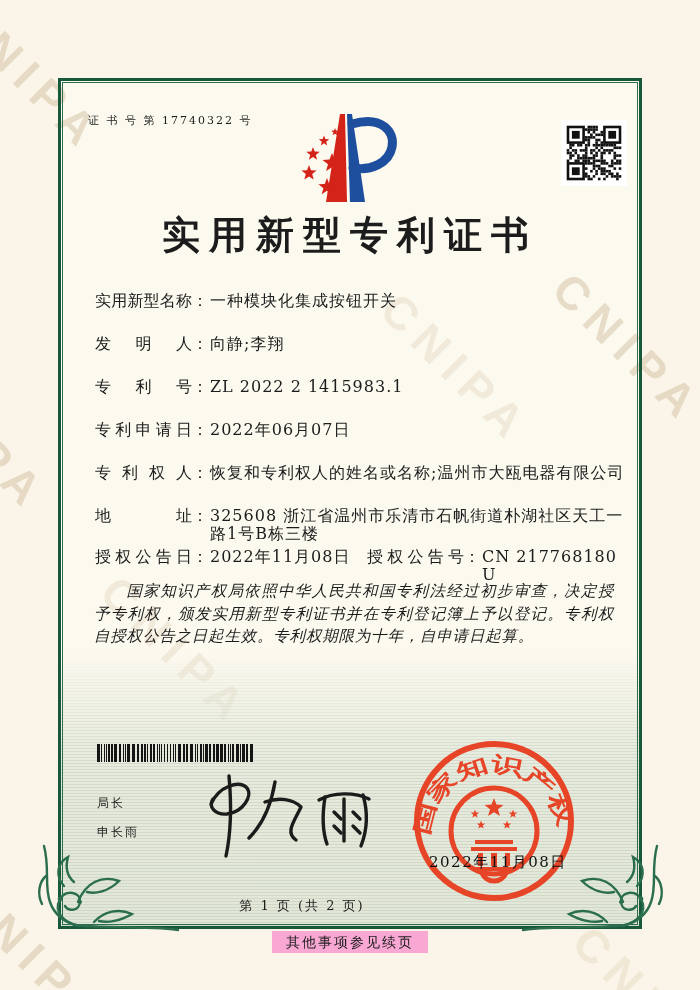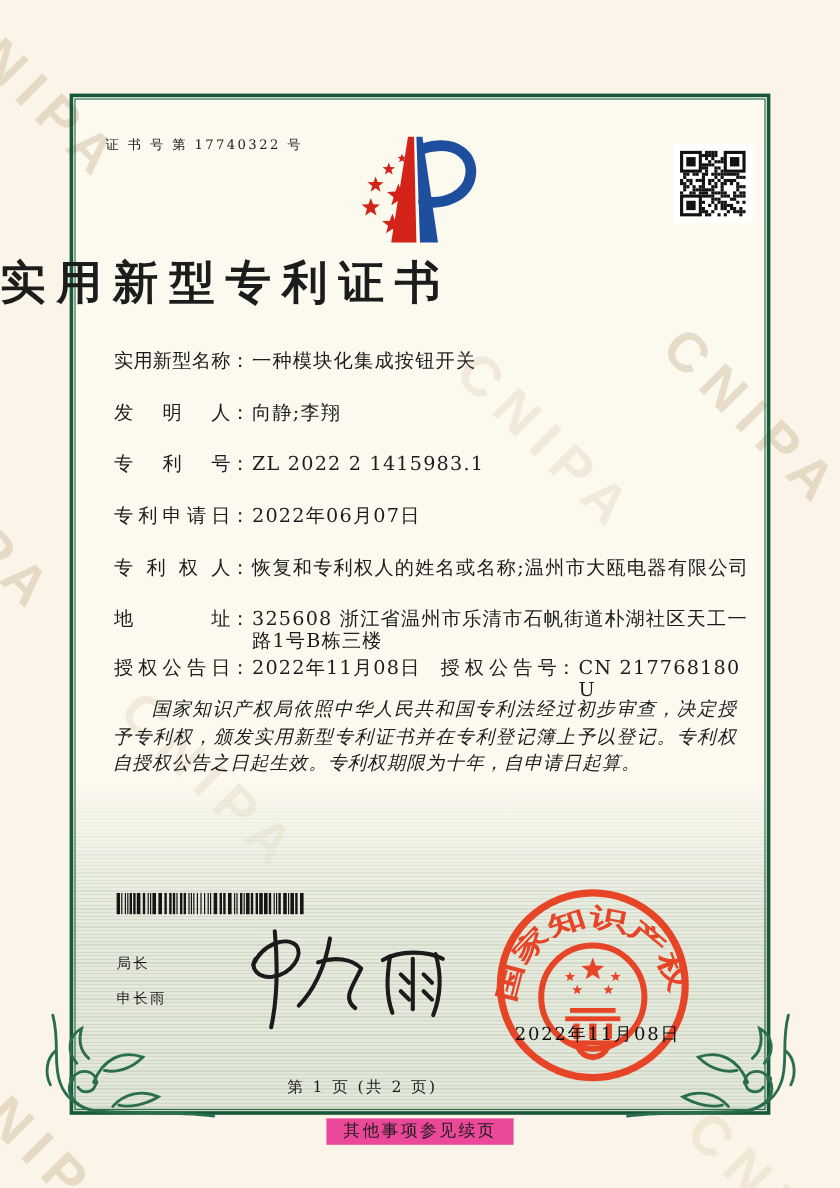--- a/index.html
+++ b/index.html
@@ -20,21 +20,21 @@
         -webkit-mask-image:linear-gradient(180deg,transparent,#000 115px);
         mask-image:linear-gradient(180deg,transparent,#000 115px);}
   .frame{position:absolute;left:58px;top:78px;width:584px;height:851px;box-sizing:border-box;
          border:3px solid #17573a;z-index:4;pointer-events:none;}
   .frame::after{content:"";position:absolute;inset:1px;border:1px solid #2d6e4d;}
   
   .cert-no{position:absolute;left:88px;top:113px;font-size:11px;letter-spacing:2px;z-index:5;}
   .logo{position:absolute;left:290px;top:110px;z-index:5;}
   .qr-wrap{position:absolute;left:561px;top:120px;width:66px;height:66px;background:#ffffff;z-index:5;
            display:flex;align-items:center;justify-content:center;}
-  .title{position:absolute;left:0;top:210px;width:700px;font-size:38px;font-weight:bold;
+  .title{position:absolute;left:0;top:210px;width:700px;text-align:center;font-size:38px;font-weight:bold;
          letter-spacing:9px;z-index:5;}
   
   .fields{position:absolute;left:95px;top:292px;width:535px;z-index:5;font-size:16px;}
   .row{display:flex;margin-bottom:25px;line-height:18px;}
   .row.tight{margin-bottom:5px;}
   .lbl{width:97px;display:inline-flex;justify-content:space-between;flex-shrink:0;}
   .colon{flex-shrink:0;width:18px;}
   .val{flex:1;letter-spacing:1px;}
   .row-last{position:relative;}
   .row-last > .val{flex:none;width:150px;}
@@ -45,21 +45,21 @@
   .paras p{margin:0;text-indent:2.1em;}
   
   .barcode{position:absolute;left:97px;top:744px;z-index:5;}
   .signer{position:absolute;left:97px;top:789px;z-index:5;font-size:12px;line-height:29px;letter-spacing:2px;}
   .signer div{white-space:nowrap;}
   .sig{position:absolute;left:193px;top:768px;z-index:6;}
   .seal{position:absolute;left:405px;top:732px;z-index:6;}
   .seal-date{position:absolute;left:429px;top:853px;z-index:7;font-size:15px;letter-spacing:1.5px;color:#101010;}
   .page-ind{position:absolute;left:0;top:897px;width:604px;text-align:center;font-size:13px;letter-spacing:2px;z-index:5;}
   .footer-note{position:absolute;left:0;top:934px;width:700px;text-align:center;z-index:5;font-size:14px;letter-spacing:2px;}
-  .footer-note span{background:#ec4899;padding:3px 14px;}
+  .footer-note span{background:#f9a8d4;padding:3px 14px;}
   .ornament{position:absolute;z-index:6;}
   .orn-bl{left:34px;top:842px;}
   .orn-br{left:521px;top:842px;transform:scaleX(-1);}
 </style>
 </head>
 <body>
 
 <div class="page">
 
   <div class="frame-bg"></div>

